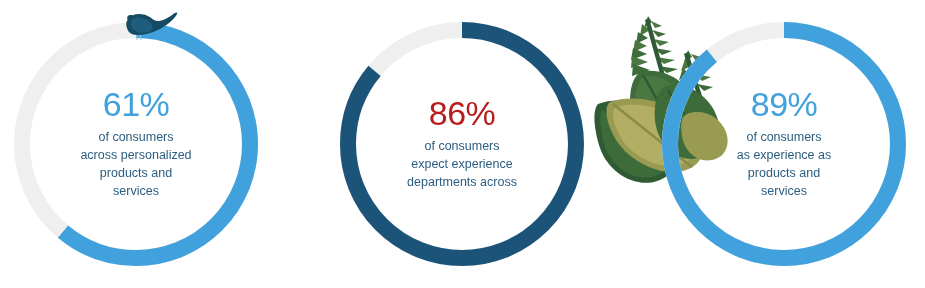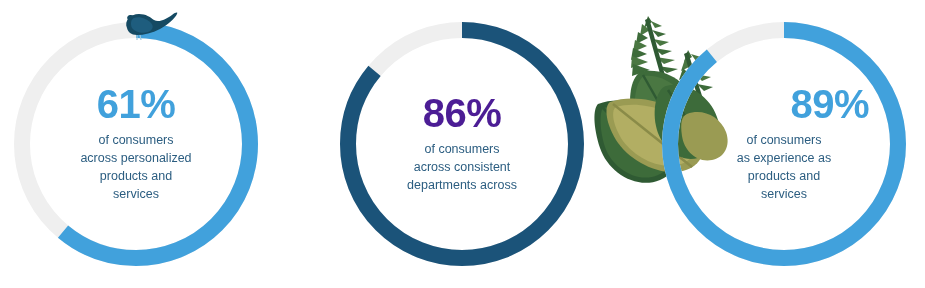--- a/index.html
+++ b/index.html
@@ -67,22 +67,22 @@
   .center-text {
     position: absolute;
     left: 50%;
     top: 50%;
     transform: translate(-50%, -50%);
     width: 170px;
     text-align: center;
     line-height: 1;
   }
   .pct {
-    font-size: 40px;
-    font-weight: bold;
+    font-size: 34px;
+    font-weight: normal;
     letter-spacing: -0.5px;
     margin-bottom: 7px;
     line-height: 1;
   }
   .caption {
     font-size: 12.5px;
     line-height: 1.45;
     font-weight: normal;
   }
   .caption-line { display: block; }
@@ -110,24 +110,24 @@
     </div>
   </div>
 
   <div class="stat-block b2">
     <div class="donut-wrap">
       <svg class="donut-svg" viewBox="0 0 288 288">
         <circle class="track" cx="144" cy="144" r="114" fill="none" stroke="#EFEFEF" stroke-width="16"></circle>
         <circle class="arc" cx="144" cy="144" r="114" fill="none" transform="rotate(-90 144 144)" stroke="#1B5379" stroke-width="16" stroke-dasharray="616.0034875158866 100.2796375025862"></circle>
       </svg>
       <div class="center-text">
-        <div class="pct" style="color: #4c1d95;">86%</div>
+        <div class="pct" style="color: #b91c1c;">86%</div>
         <div class="caption" style="color: rgb(43, 93, 128);">
           <span class="caption-line">of consumers</span>
-          <span class="caption-line">across consistent</span>
+          <span class="caption-line">expect experience</span>
           <span class="caption-line">departments across</span>
         </div>
       </div>
     </div>
   </div>
 
   <div class="decor decor-foliage">
     <svg viewBox="0 0 150 215" width="150" height="215">
       <g>
         <path d="M56 8 L60 14 L52 20 Z" fill="#3D6B3A"></path>
@@ -171,21 +171,21 @@
     </svg>
   </div>
 
   <div class="stat-block b3">
     <div class="donut-wrap">
       <svg class="donut-svg" viewBox="0 0 288 288">
         <circle class="track" cx="144" cy="144" r="114" fill="none" stroke="#EFEFEF" stroke-width="16"></circle>
         <circle class="arc" cx="144" cy="144" r="114" fill="none" transform="rotate(-90 144 144)" stroke="#41A1DC" stroke-width="16" stroke-dasharray="637.4919812664408 78.791143752032"></circle>
       </svg>
       <div class="center-text">
-        <div class="pct" style="color: rgb(65, 161, 220); text-align: right;">89%</div>
+        <div class="pct" style="color: rgb(65, 161, 220);">89%</div>
         <div class="caption" style="color: rgb(43, 93, 128);">
           <span class="caption-line">of consumers</span>
           <span class="caption-line">as experience as</span>
           <span class="caption-line">products and</span>
           <span class="caption-line">services</span>
         </div>
       </div>
     </div>
   </div>
 

